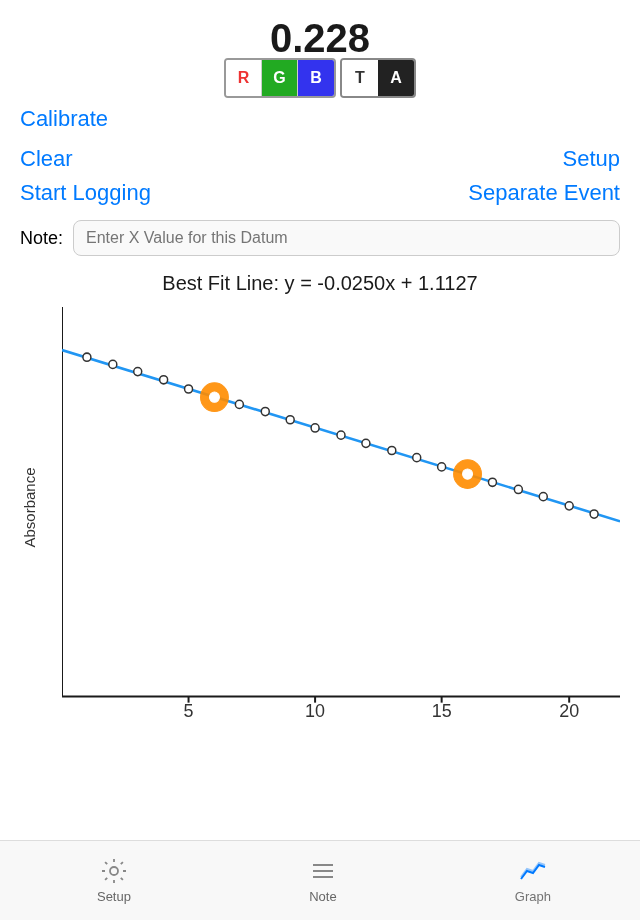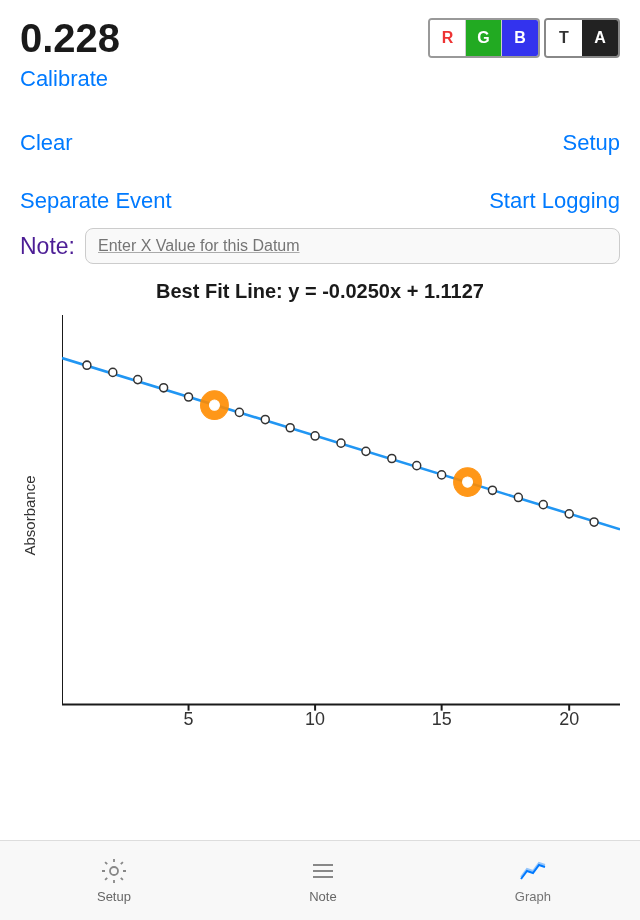--- a/index.html
+++ b/index.html
@@ -10,20 +10,21 @@
       height: 920px;
       overflow: hidden;
       position: relative;
     }
 
     .top-bar {
       display: flex;
       align-items: center;
       justify-content: space-between;
       padding: 18px 20px 8px 20px;
+      flex-direction: column;
     }
 
     .reading-value {
       font-size: 40px;
       font-weight: 600;
       color: #1a1a1a;
       line-height: 1;
     }
 
     .channel-buttons {
@@ -89,52 +90,50 @@
       display: flex;
       justify-content: space-between;
       padding: 4px 20px;
     }
 
     .action-link {
       color: #007AFF;
       font-size: 22px;
       font-weight: 500;
       cursor: pointer;
-      margin-top: 24px;
     }
 
     .note-row {
       display: flex;
       align-items: center;
       padding: 10px 20px;
       gap: 10px;
     }
 
     .note-label {
-      font-size: 23px;
-      color: #4c1d95;
+      font-size: 18px;
+      color: #000000;
       white-space: nowrap;
     }
 
     .note-input {
       flex: 1;
       border: 1px solid #ccc;
       border-radius: 8px;
       padding: 8px 12px;
       font-size: 16px;
       color: #aaa;
       outline: none;
       background: #f9f9f9;
-      text-decoration: underline;
     }
 
     .best-fit-label {
       text-align: center;
       font-size: 20px;
-      font-weight: 700;
+      font-weight: 400;
       color: #1a1a1a;
       padding: 6px 0 2px 0;
     }
 
     .chart-container {
       position: relative;
       margin: 0 10px 0 10px;
       height: 460px;
     }
 
@@ -209,22 +208,22 @@
 <div class="calibrate-link">
   <span class="calibrate-text">Calibrate</span>
 </div>
 
 <div class="action-row">
   <span class="action-link">Clear</span>
   <span class="action-link">Setup</span>
 </div>
 
 <div class="action-row">
+  <span class="action-link">Start Logging</span>
   <span class="action-link">Separate Event</span>
-  <span class="action-link">Start Logging</span>
 </div>
 
 <div class="note-row">
   <span class="note-label">Note:</span>
   <input class="note-input" type="text" placeholder="Enter X Value for this Datum" style="">
 </div>
 
 <div class="best-fit-label">Best Fit Line: y = -0.0250x + 1.1127</div>
 
 <div class="chart-container">

